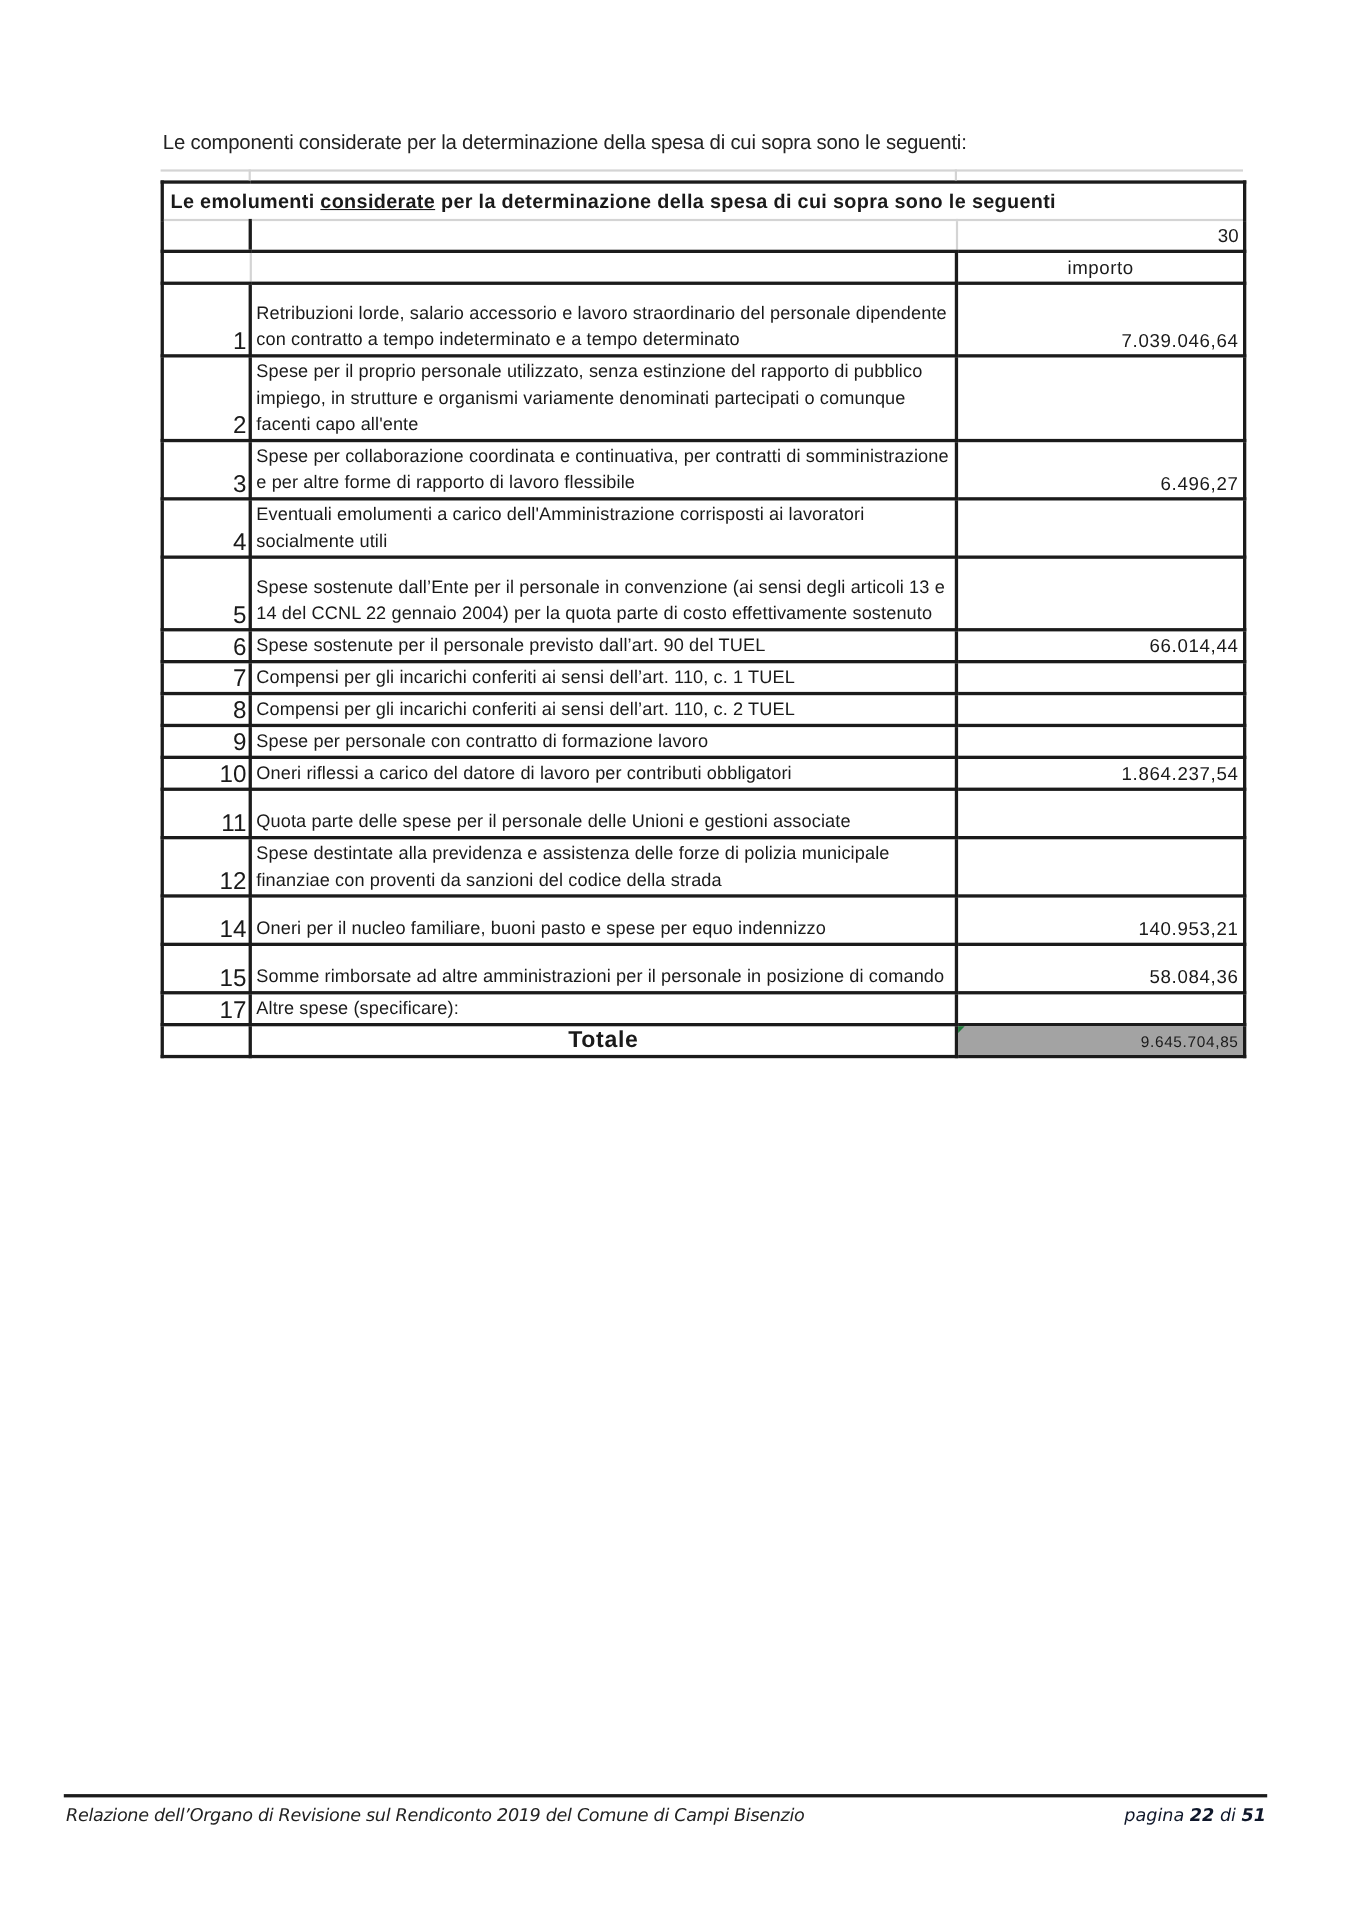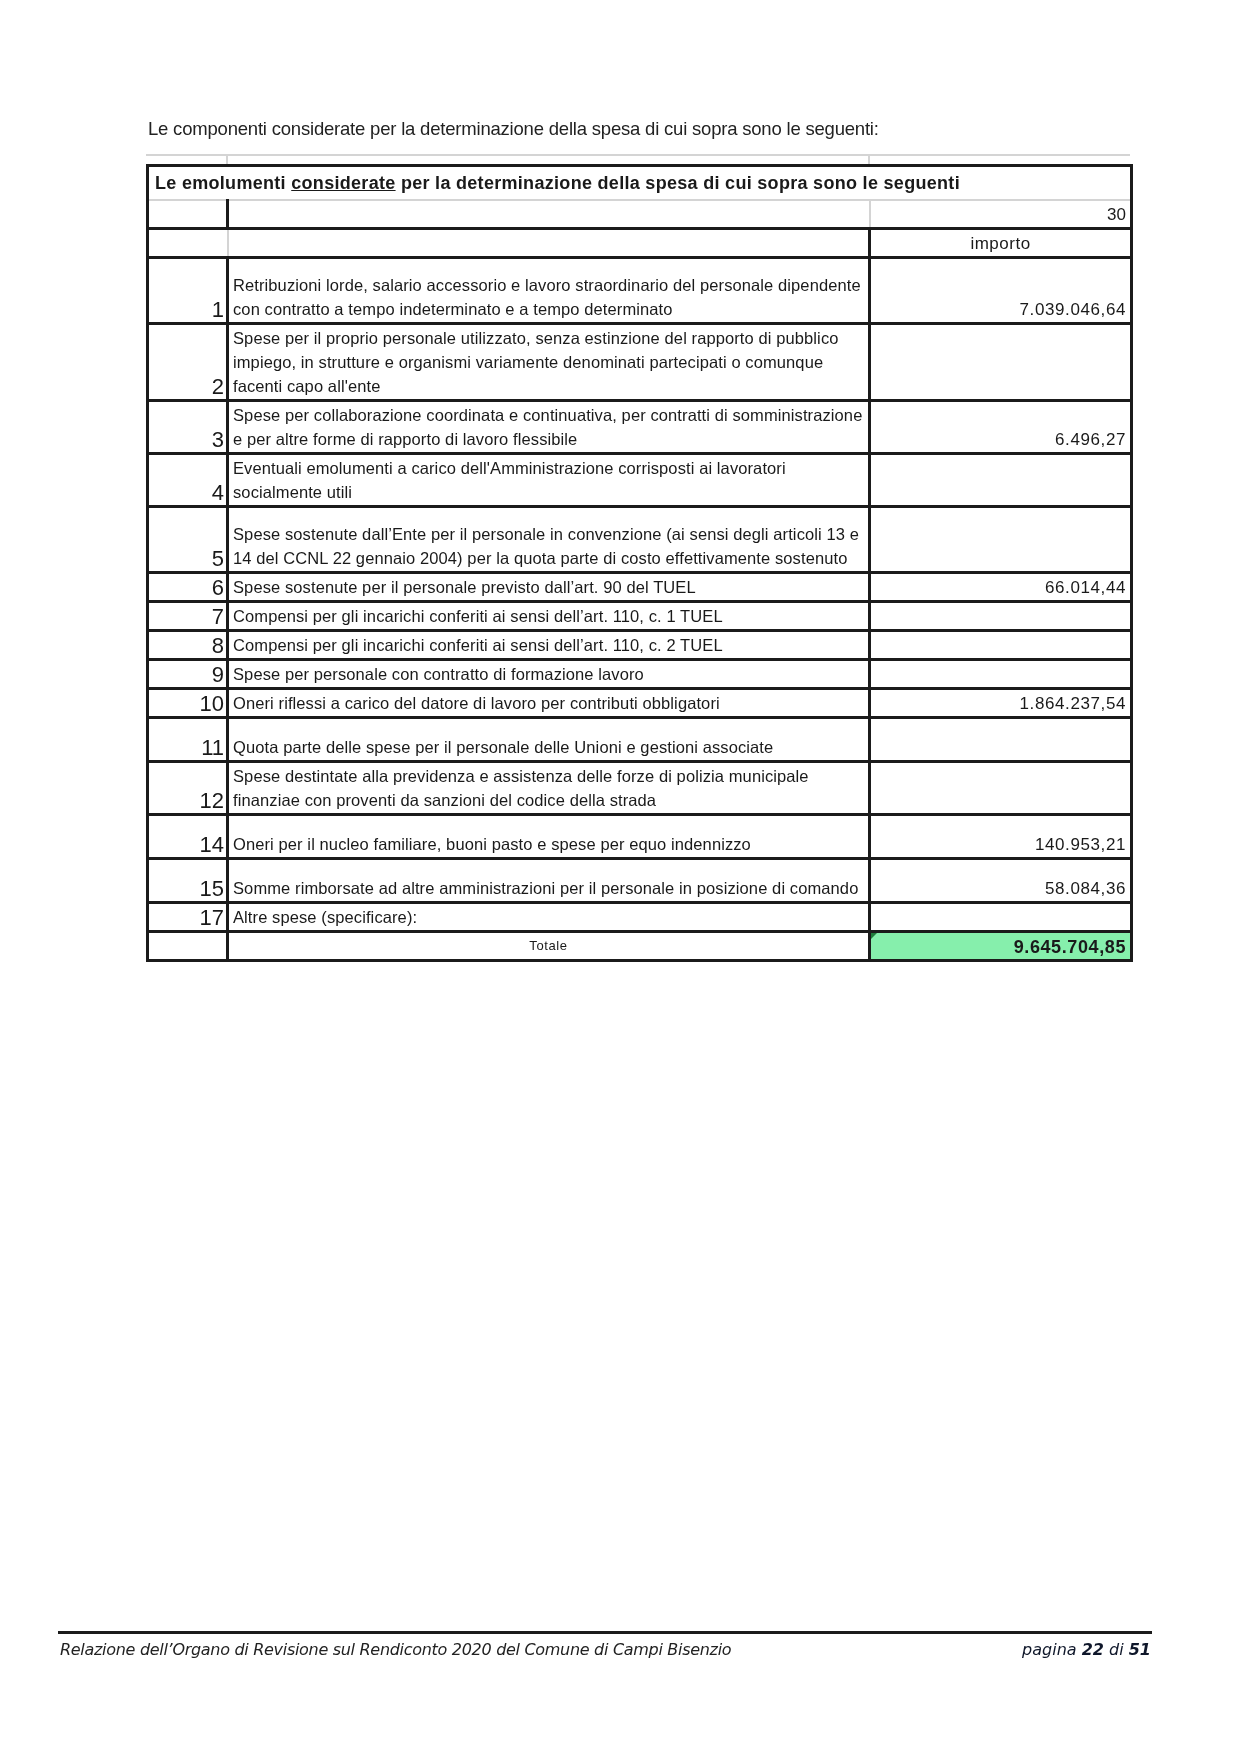--- a/index.html
+++ b/index.html
@@ -17,22 +17,22 @@
   .r30 td.c1, .r30 td.c2 { border-right: 2px solid #d4d4d4; }
   .r30 td.c3 { text-align: right; padding-right: 4px; border-left: 2px solid #d4d4d4; }
   .rimp td { height: 26px; border: 3px solid #1b1b1b; border-top: none; }
   .rimp td.c1 { border-right: 2px solid #d4d4d4; }
   .rimp td.c2 { border-left: none; }
   .rimp td.c3 { text-align: center; letter-spacing: 0.5px; margin-top: 24px; }
   .data td { border: 3px solid #1b1b1b; }
   .data td.c1 { text-align: right; font-size: 22px; padding-right: 2px; line-height: 24px; }
   .data td.c2 { padding: 1px 4px 1px 4px; font-size: 16.5px; line-height: 24px; letter-spacing: 0.1px; }
   .data td.c3 { text-align: right; padding-right: 4px; font-size: 17px; letter-spacing: 0.6px; }
-  .total td.c2 { text-align: center; font-weight: normal; font-size: 13px; letter-spacing: 0.6px; }
-  .total td.c3 { background: #86efac; font-weight: bold; font-size: 18px; position: relative; }
+  .total td.c2 { text-align: center; font-weight: bold; font-size: 21px; letter-spacing: 0.6px; }
+  .total td.c3 { background: #a3a3a3; font-weight: normal; font-size: 14px; position: relative; }
   .total td.c3 .tri { position: absolute; left: 0; top: 0; width: 0; height: 0; border-top: 6px solid #1e7b3a; border-right: 6px solid transparent; }
   .footer-line { position: absolute; left: 58px; top: 1631px; width: 1094px; height: 3px; background: #1b1b1b; }
   .footer-left { position: absolute; left: 60px; top: 1640px; font-family: "DejaVu Sans", sans-serif; font-style: italic; font-size: 16px; color: #222; letter-spacing: -0.3px; }
   .footer-right { position: absolute; right: 88px; top: 1640px; font-family: "DejaVu Sans", sans-serif; font-style: italic; font-size: 16px; color: #0f172a; text-align: right; }
   .footer-right b { font-weight: bold; }
 </style>
 </head>
 <body>
 
 <div class="intro">Le componenti considerate per la determinazione della spesa di cui sopra sono le seguenti:</div>
@@ -144,14 +144,14 @@
         <tr class="data total">
       <td class="c1"></td>
       <td class="c2">Totale</td>
       <td class="c3"><span class="tri"></span><span>9.645.704,85</span></td>
     </tr>
   </tbody>
     </table>
 </div>
 
 <div class="footer-line"></div>
-<div class="footer-left">Relazione dell’Organo di Revisione sul Rendiconto 2020 del Comune di Campi Bisenzio</div>
+<div class="footer-left">Relazione dell’Organo di Revisione sul Rendiconto 2019 del Comune di Campi Bisenzio</div>
 <div class="footer-right"><span>pagina </span><b>22</b><span> di </span><b>51</b></div>
 
 </body></html>

